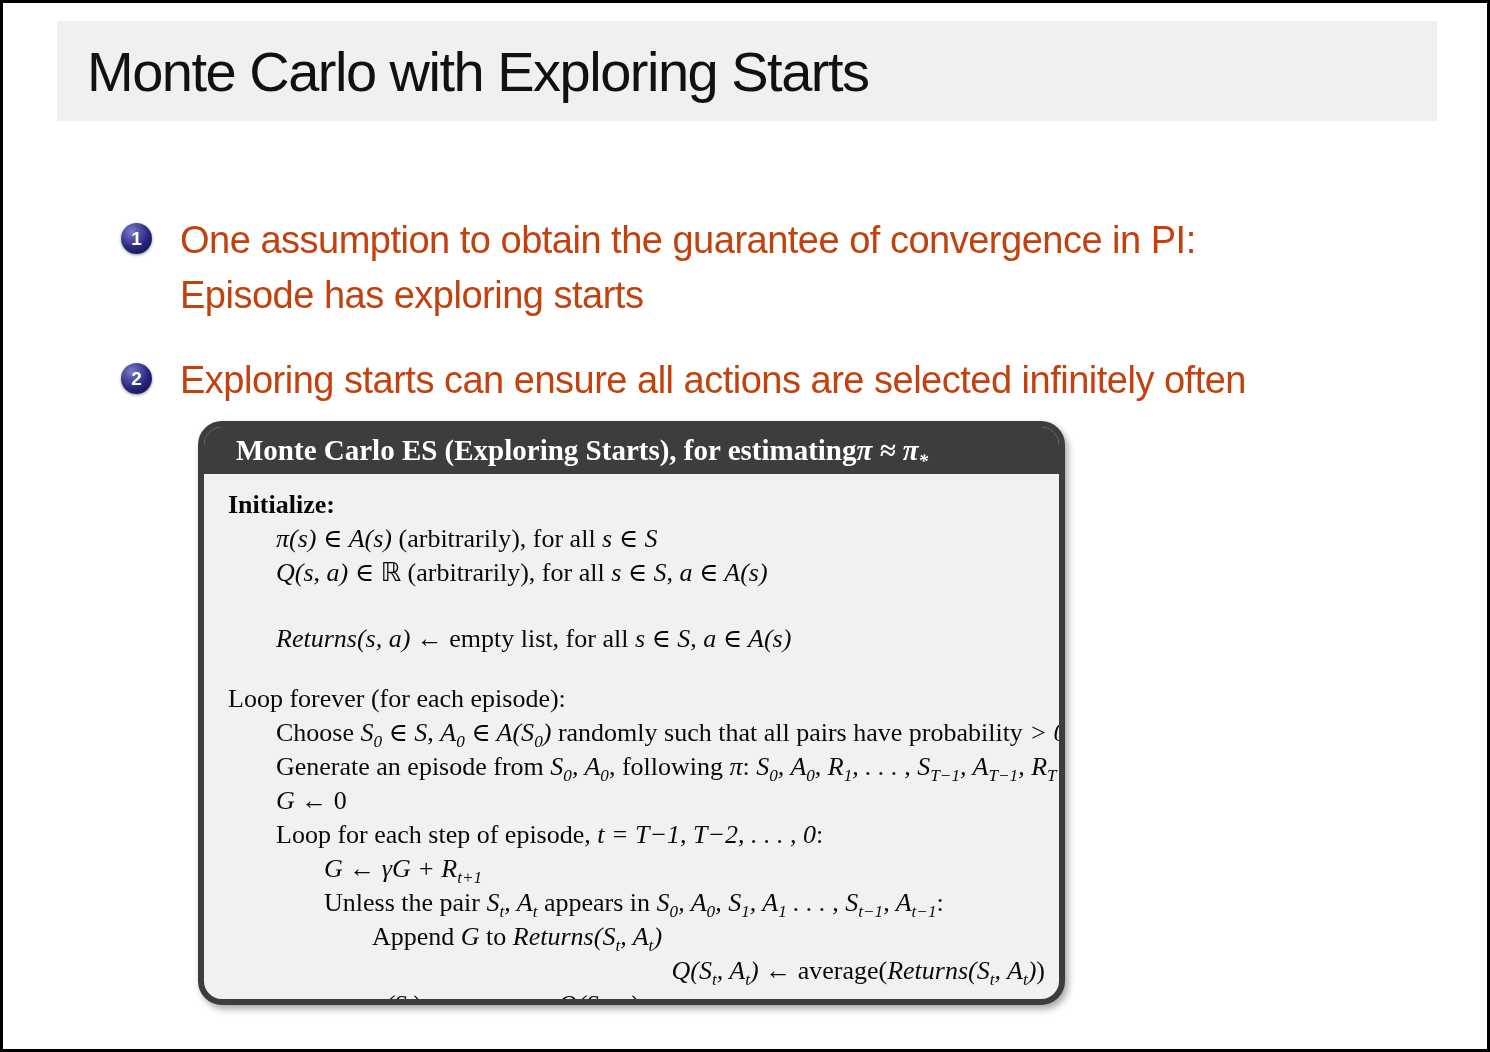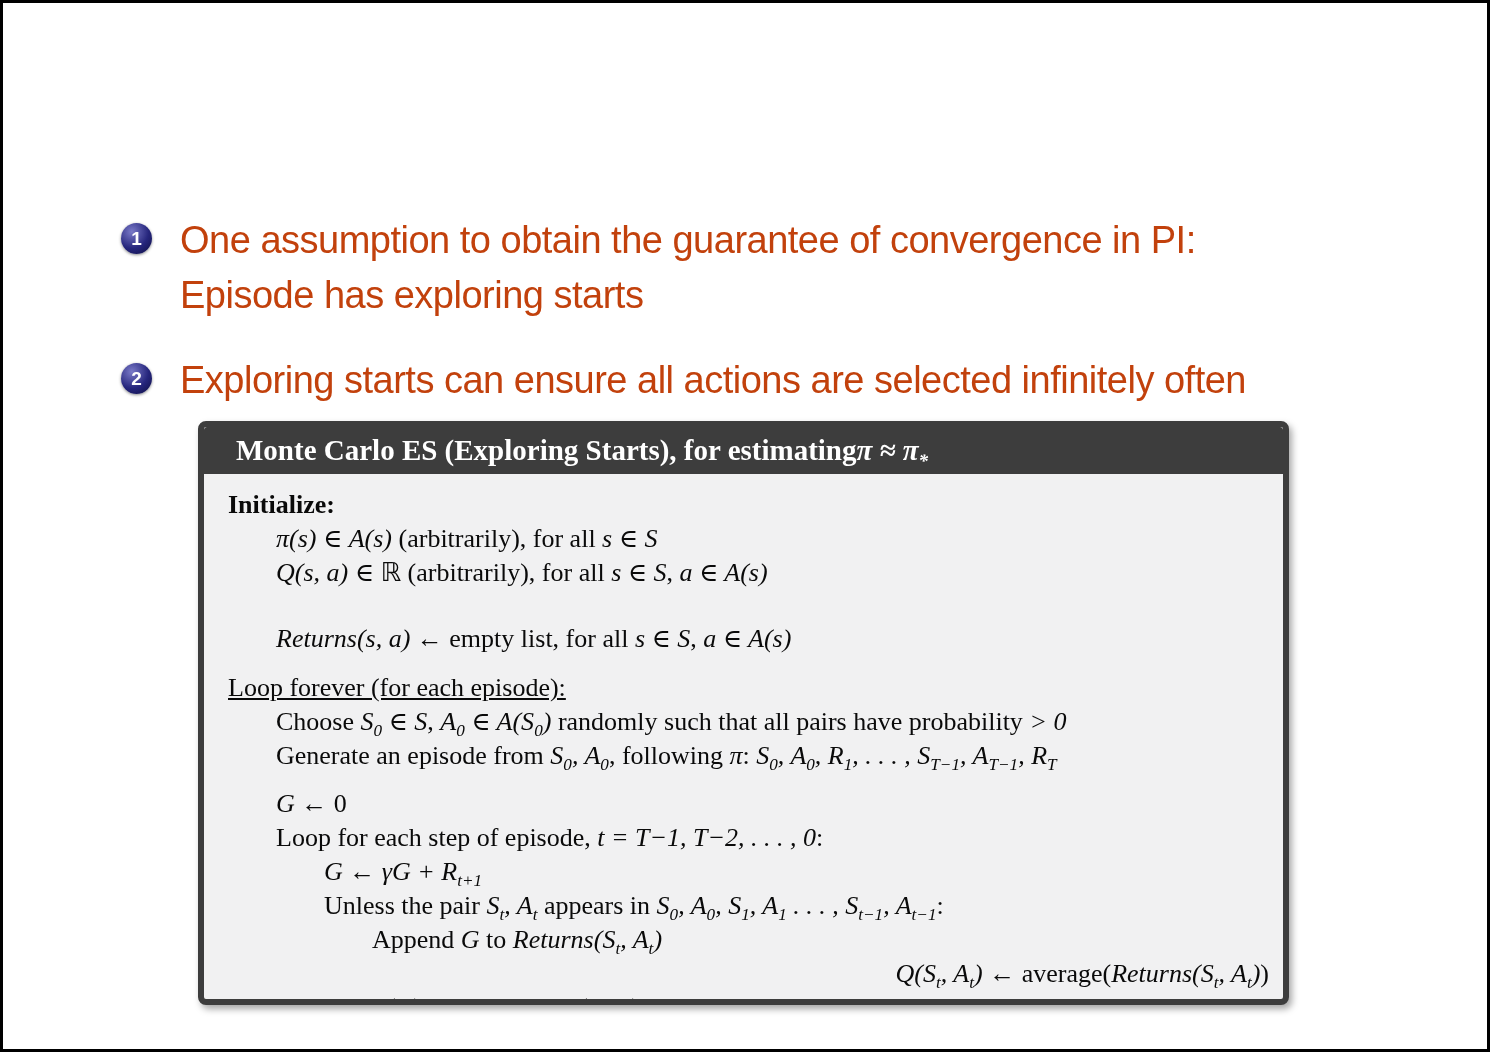--- a/index.html
+++ b/index.html
@@ -49,24 +49,24 @@
   .bullet-text {
     font-size: 38px;
     letter-spacing: -0.5px;
     line-height: 55px;
     color: #c2410c;
   }
   .bullet-line { display: block; white-space: nowrap; }
   .algo-box {
     position: absolute;
     left: 195px; top: 418px;
-    width: 1091px; height: 584px;
+    width: 867px; height: 584px;
     box-sizing: border-box;
     border: 6px solid var(--box-border, #3d3d3d);
-    border-radius: 8px;
+    border-radius: 24px;
     background: var(--box-body-bg, #f1f1f2);
     box-shadow: 3px 4px 7px rgba(0,0,0,0.35);
     overflow: hidden;
   }
   .algo-header {
     background: var(--box-header-bg, #3d3d3d);
     color: #ffffff;
     height: 47px;
     display: flex; align-items: center;
     padding: 0 32px;
@@ -83,20 +83,23 @@
     color: #0a0a0a;
   }
   .algo-line { line-height: 34px; white-space: nowrap; }
   .algo-line sub, .algo-header sub { font-size: 66%; line-height: 0; }
 </style>
 </head>
 <body>
 
 <div class="slide">
 
+  <div class="banner">
+    <div class="slide-title">Monte Carlo with Exploring Starts</div>
+  </div>
 
   <div class="bullets">
 
     <div class="bullet">
       <div class="bullet-num">1</div>
       <div class="bullet-text">
         <span class="bullet-line">One assumption to obtain the guarantee of convergence in PI:</span>
         <span class="bullet-line">Episode has exploring starts</span>
       </div>
     </div>
@@ -110,24 +113,24 @@
 
   </div>
 
   <div class="algo-box">
     <div class="algo-header">Monte Carlo ES (Exploring Starts), for estimating <i>π ≈ π<sub>*</sub></i></div>
     <div class="algo-body">
         <div class="algo-line" style="padding-left: 0px; font-weight: bold;">Initialize:</div>
         <div class="algo-line" style="padding-left: 48px;"><i>π(s) ∈ A(s)</i> (arbitrarily), for all <i>s ∈ S</i></div>
         <div class="algo-line" style="padding-left: 48px;"><i>Q(s, a) ∈ ℝ</i> (arbitrarily), for all <i>s ∈ S</i>, <i>a ∈ A(s)</i></div>
         <div class="algo-line" style="padding-left: 48px; margin-top: 32px;"><i>Returns(s, a)</i> ← empty list, for all <i>s ∈ S</i>, <i>a ∈ A(s)</i></div>
-        <div class="algo-line" style="padding-left: 0px; margin-top: 15px; text-decoration: underline;">Loop forever (for each episode):</div>
+        <div class="algo-line" style="padding-left: 0px; margin-top: 26px;">Loop forever (for each episode):</div>
         <div class="algo-line" style="padding-left: 48px;">Choose <i>S<sub>0</sub> ∈ S</i>, <i>A<sub>0</sub> ∈ A(S<sub>0</sub>)</i> randomly such that all pairs have probability <i>&gt; 0</i></div>
         <div class="algo-line" style="padding-left: 48px;">Generate an episode from <i>S<sub>0</sub>, A<sub>0</sub></i>, following <i>π</i>: <i>S<sub>0</sub>, A<sub>0</sub>, R<sub>1</sub>, . . . , S<sub>T−1</sub>, A<sub>T−1</sub>, R<sub>T</sub></i></div>
-        <div class="algo-line" style="padding-left: 48px; margin-top: 14px;"><i>G</i> ← 0</div>
+        <div class="algo-line" style="padding-left: 48px;"><i>G</i> ← 0</div>
         <div class="algo-line" style="padding-left: 48px;">Loop for each step of episode, <i>t = T−1, T−2, . . . , 0</i>:</div>
         <div class="algo-line" style="padding-left: 96px;"><i>G ← γG + R<sub>t+1</sub></i></div>
         <div class="algo-line" style="padding-left: 96px;">Unless the pair <i>S<sub>t</sub>, A<sub>t</sub></i> appears in <i>S<sub>0</sub>, A<sub>0</sub>, S<sub>1</sub>, A<sub>1</sub> . . . , S<sub>t−1</sub>, A<sub>t−1</sub></i>:</div>
         <div class="algo-line" style="padding-left: 144px;">Append <i>G</i> to <i>Returns(S<sub>t</sub>, A<sub>t</sub>)</i></div>
         <div class="algo-line" style="padding-left: 144px; text-align: right;"><i>Q(S<sub>t</sub>, A<sub>t</sub>)</i> ← average(<i>Returns(S<sub>t</sub>, A<sub>t</sub>)</i>)</div>
         <div class="algo-line" style="padding-left: 144px;"><i>π(S<sub>t</sub>)</i> ← arg max<i><sub>a</sub></i> <i>Q(S<sub>t</sub>, a)</i></div>
       </div>
   </div>
 
 </div>

